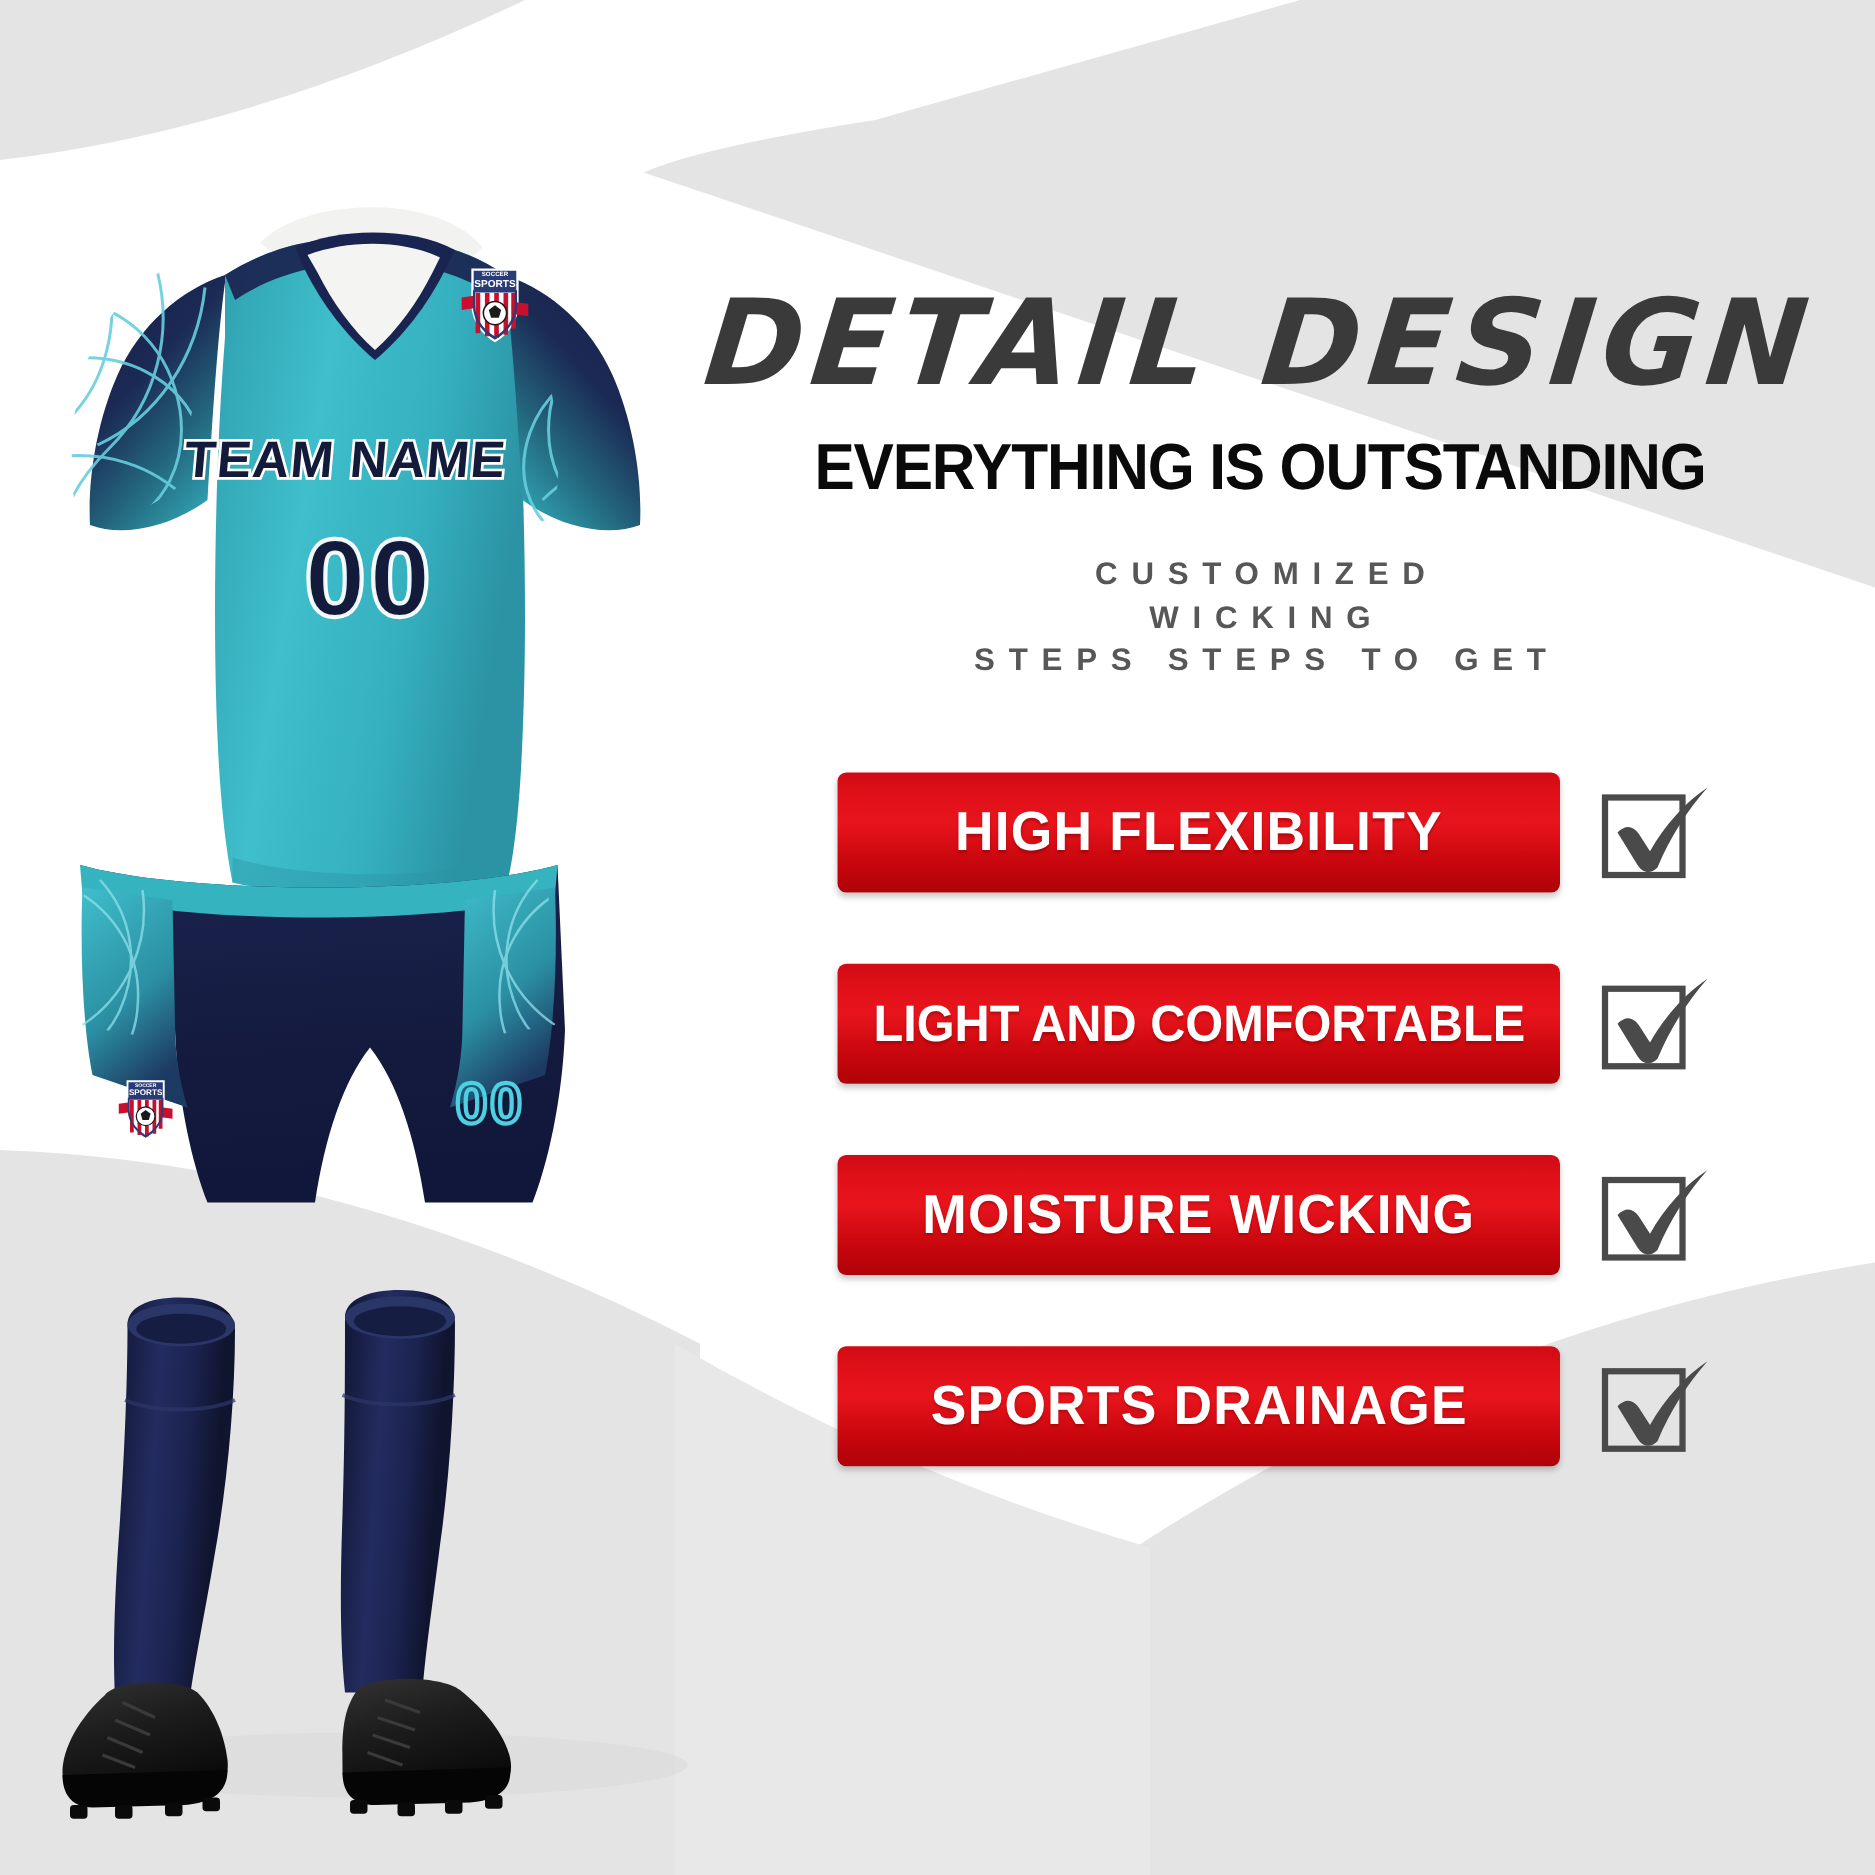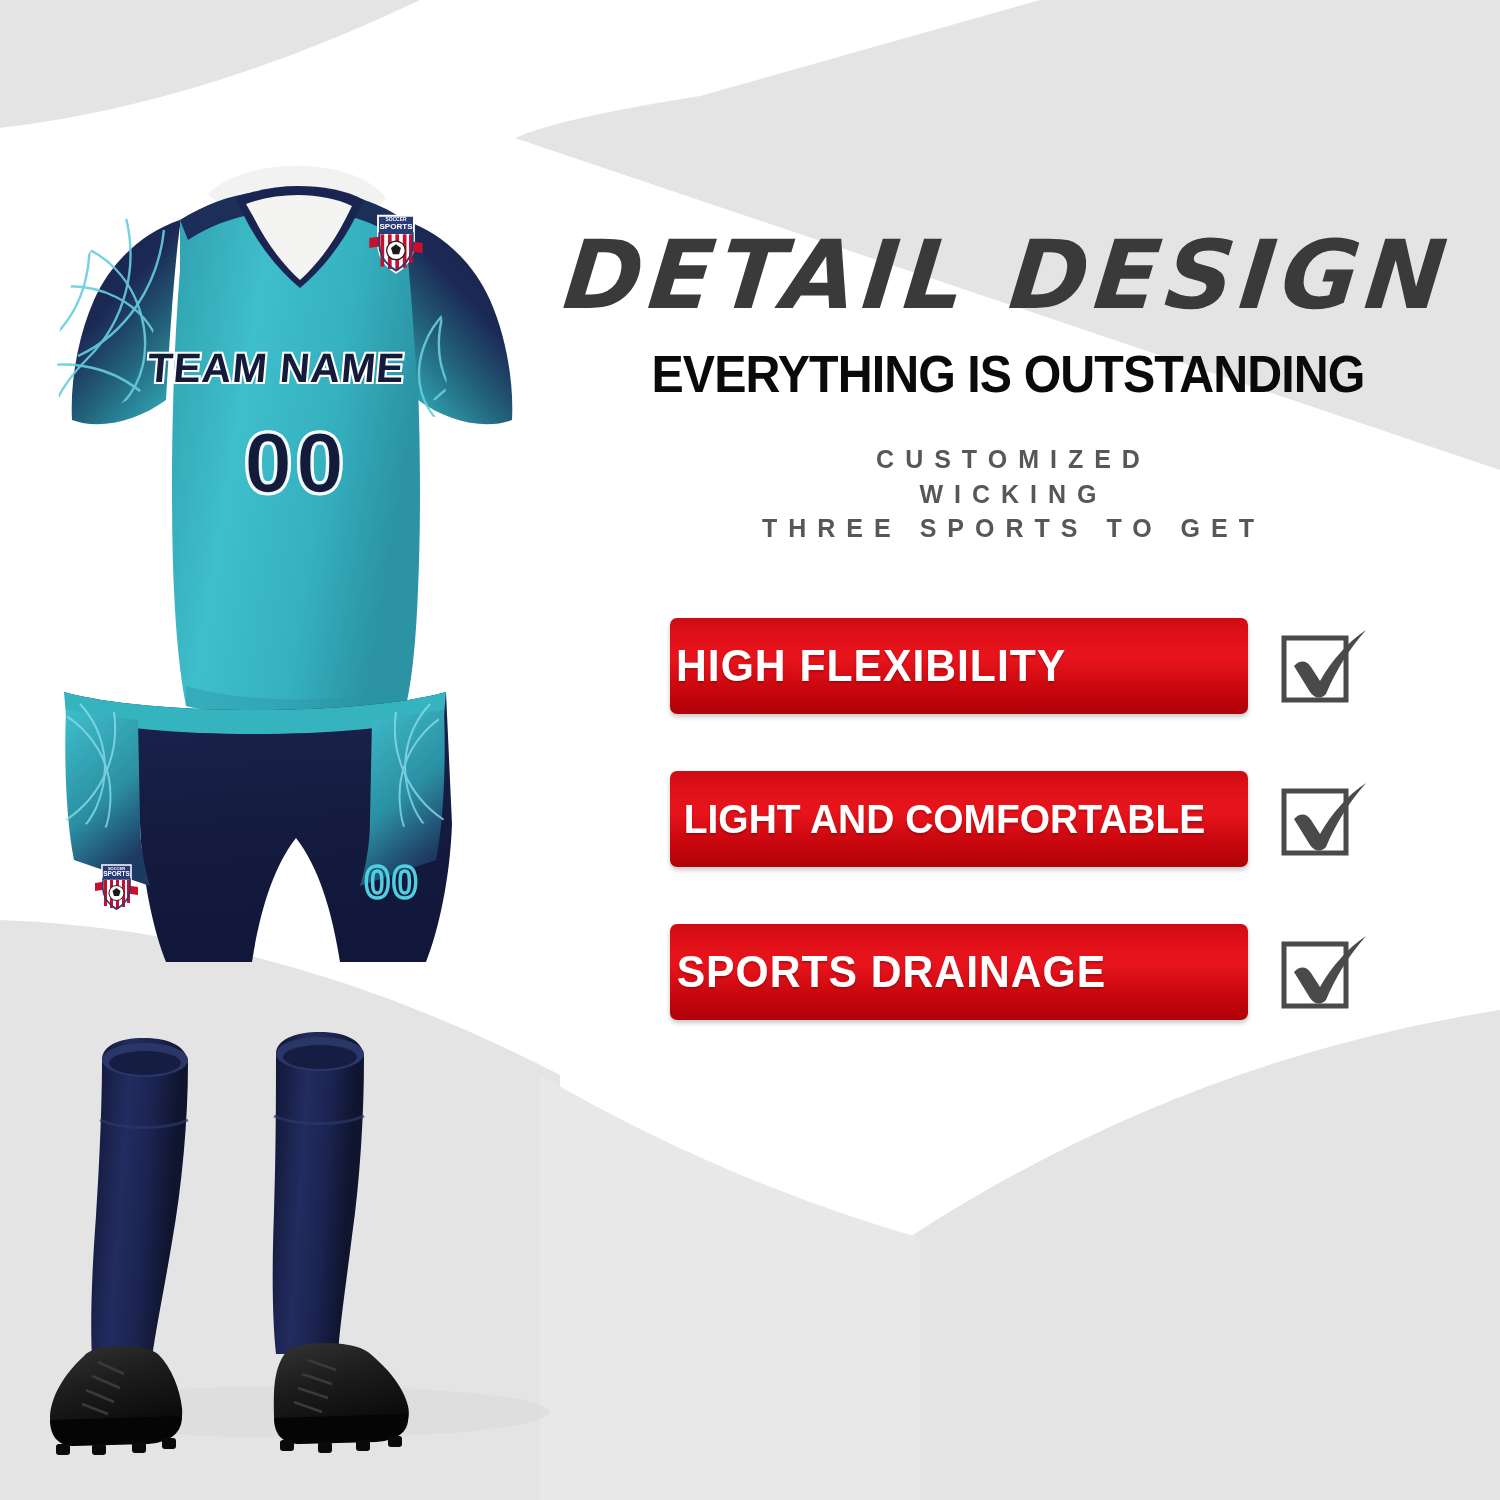--- a/index.html
+++ b/index.html
@@ -55,21 +55,21 @@
   .features { position:absolute; left:0; top:612px; width:952px; }
   .feature-row {
     position:relative; height:153px;
   }
   .banner {
     position:absolute; left:122px; top:6px;
     width:578px; height:96px;
     border-radius:7px;
     background:linear-gradient(180deg,#cf0b14 0%,#e01018 18%,#e8141c 42%,#c5050c 78%,#ae0309 100%);
     box-shadow:0 3px 5px rgba(0,0,0,0.22);
-    display:flex; align-items:center; justify-content:flex-start;
+    display:flex; align-items:center; justify-content:center;
   }
   .banner-label {
     color:#ffffff;
     font-size:44px;
     font-weight:700;
     letter-spacing:1px;
     white-space:nowrap;
     font-family:"Liberation Sans", sans-serif;
     text-shadow:0 2px 2px rgba(90,0,0,0.35);
     transform:scaleX(0.97);
@@ -345,21 +345,21 @@
 
   <div class="info">
 
     <div class="headline">DETAIL DESIGN</div>
 
     <div class="subhead">EVERYTHING IS OUTSTANDING</div>
 
     <div class="taglines">
       <div class="tagline">CUSTOMIZED</div>
       <div class="tagline">WICKING</div>
-      <div class="tagline">THREE SPORTS TO GET</div>
+      <div class="tagline">STEPS STEPS TO GET</div>
     </div>
 
     <div class="features">
 
       <div class="feature-row">
         <div class="banner">
           <span class="banner-label">HIGH  FLEXIBILITY</span>
         </div>
         <svg class="check" viewBox="0 0 104 104">
           <rect x="14" y="24" width="62" height="62" fill="none" stroke="#4a4a4a" stroke-width="5"></rect>
@@ -372,20 +372,30 @@
         <div class="banner">
           <span class="banner-label tight">LIGHT AND COMFORTABLE</span>
         </div>
         <svg class="check" viewBox="0 0 104 104">
           <rect x="14" y="24" width="62" height="62" fill="none" stroke="#4a4a4a" stroke-width="5"></rect>
           <path d="M24,52 C30,46 36,46 41,53 L50,67 C62,46 78,28 96,16
                    C80,34 66,56 56,80 C50,86 44,84 40,78 Z" fill="#4a4a4a"></path>
         </svg>
       </div>
 
+      <div class="feature-row">
+        <div class="banner">
+          <span class="banner-label">MOISTURE  WICKING</span>
+        </div>
+        <svg class="check" viewBox="0 0 104 104">
+          <rect x="14" y="24" width="62" height="62" fill="none" stroke="#4a4a4a" stroke-width="5"></rect>
+          <path d="M24,52 C30,46 36,46 41,53 L50,67 C62,46 78,28 96,16
+                   C80,34 66,56 56,80 C50,86 44,84 40,78 Z" fill="#4a4a4a"></path>
+        </svg>
+      </div>
 
       <div class="feature-row">
         <div class="banner">
           <span class="banner-label">SPORTS DRAINAGE</span>
         </div>
         <svg class="check" viewBox="0 0 104 104">
           <rect x="14" y="24" width="62" height="62" fill="none" stroke="#4a4a4a" stroke-width="5"></rect>
           <path d="M24,52 C30,46 36,46 41,53 L50,67 C62,46 78,28 96,16
                    C80,34 66,56 56,80 C50,86 44,84 40,78 Z" fill="#4a4a4a"></path>
         </svg>

